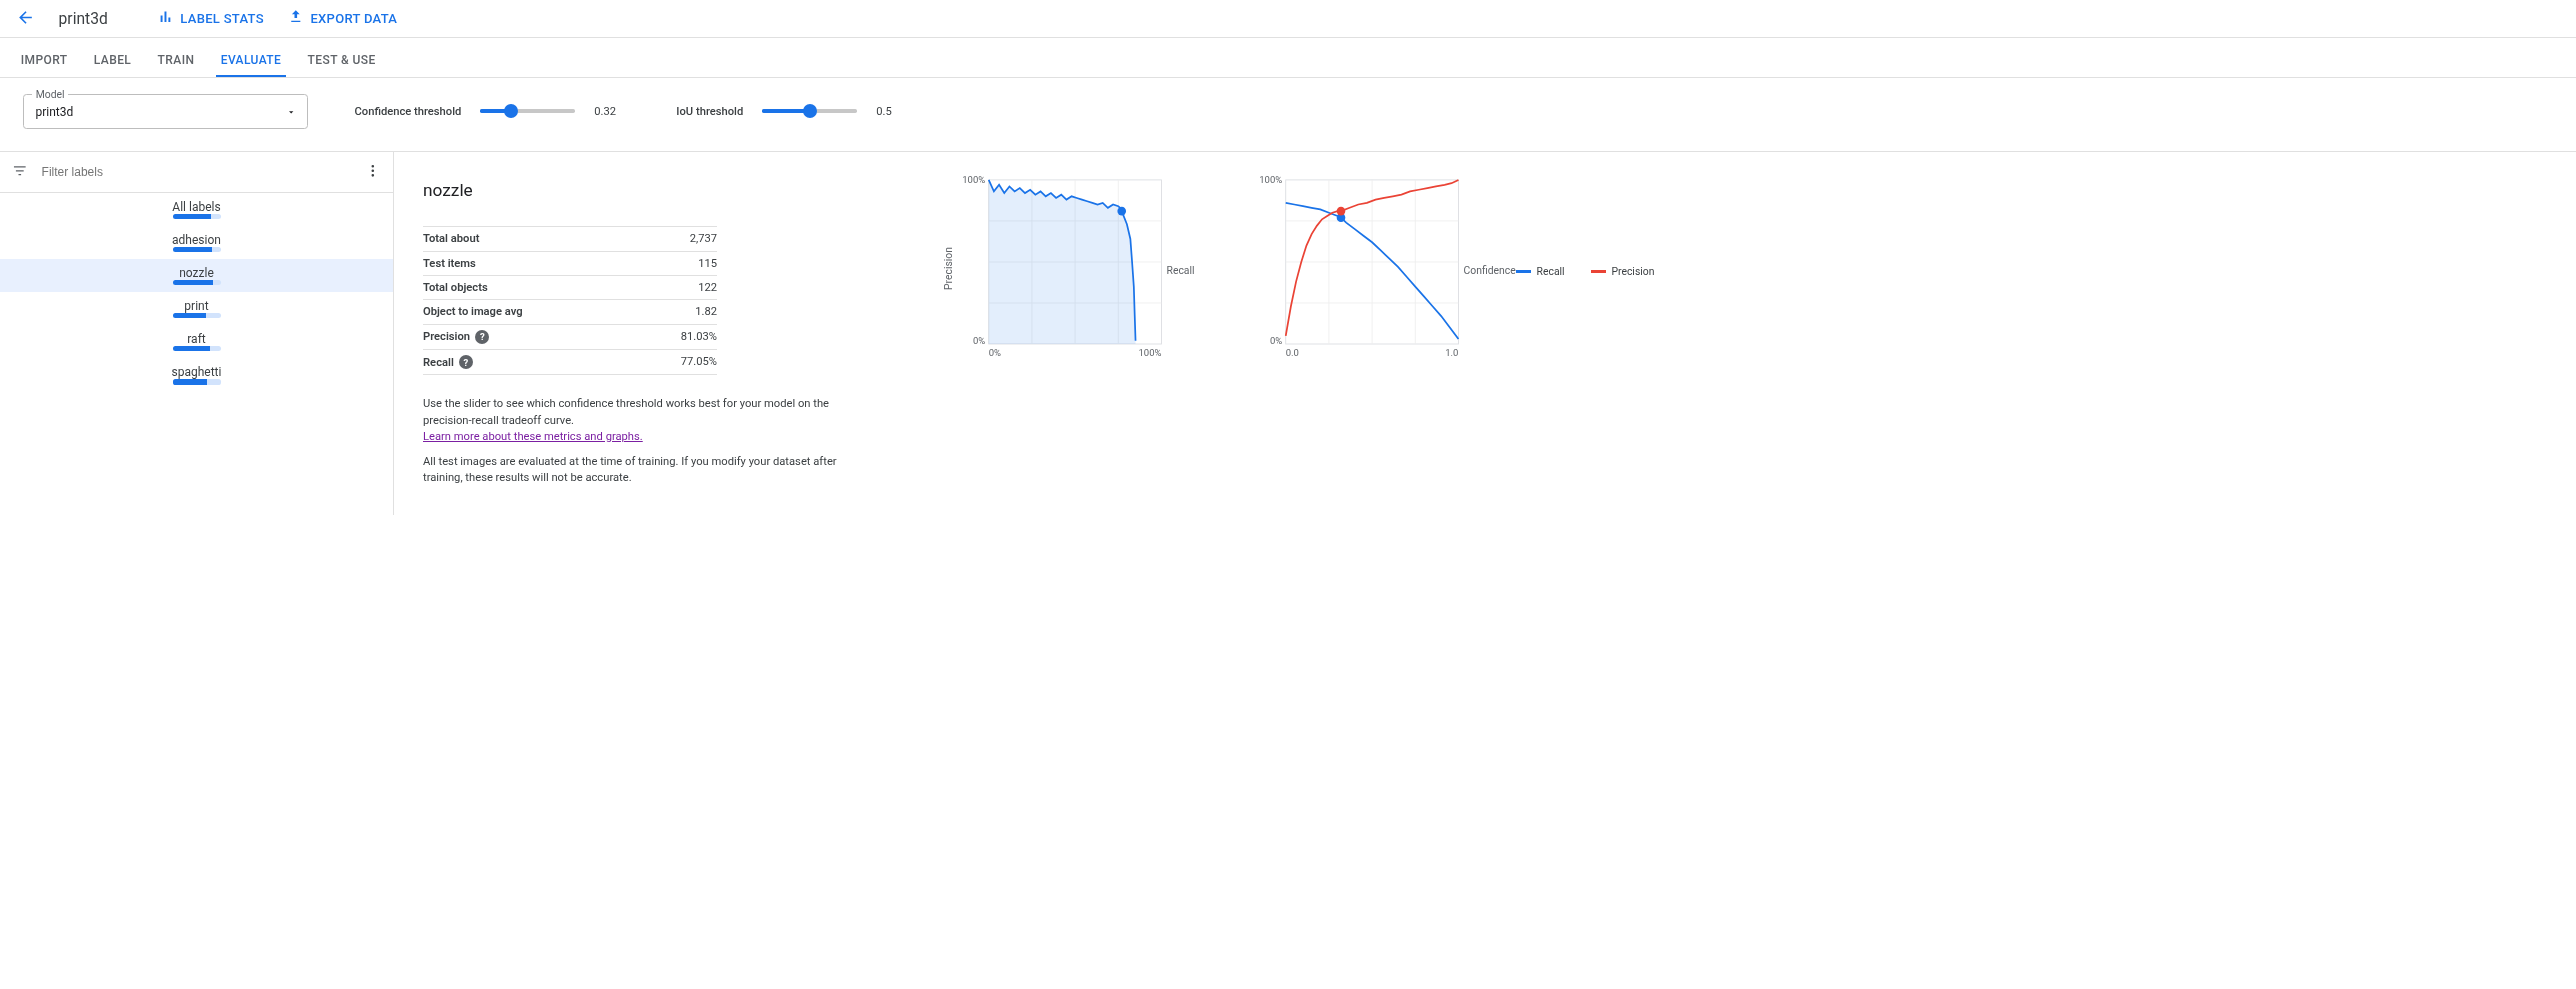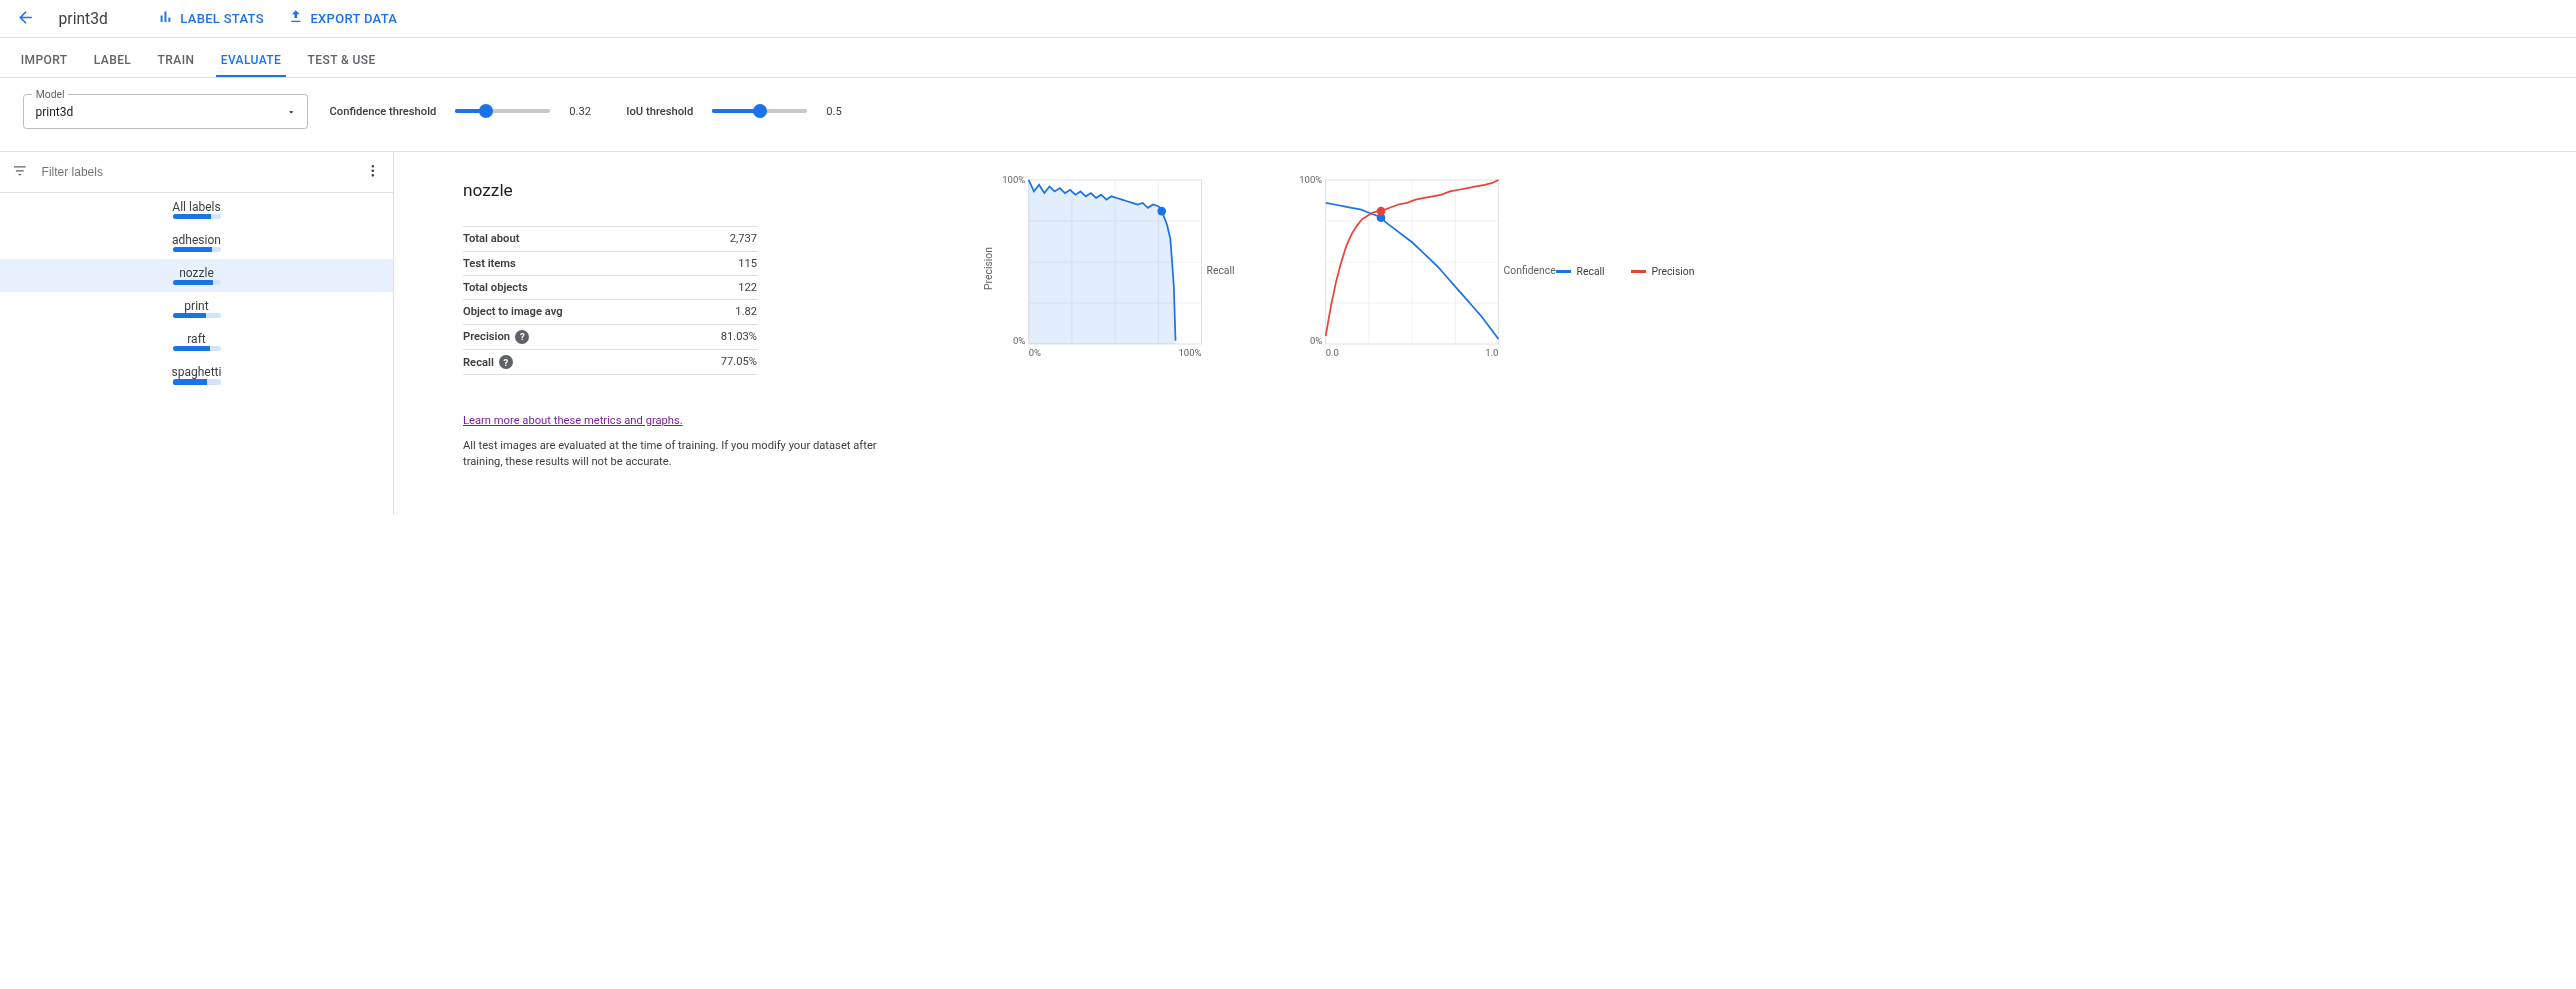--- a/index.html
+++ b/index.html
@@ -59,21 +59,21 @@
   .tab.active {
     color: #1a73e8;
     border-bottom: 2.6px solid #1a73e8;
     padding-bottom: 7.8px;
   }
 
   
   .controls {
     display: flex;
     align-items: center;
-    gap: 22px;
+    gap: 47px;
     padding: 15.6px 22.5px 22.5px 22.5px;
     border-bottom: 0.9px solid #e0e0e0;
   }
   .model-select {
     position: relative;
     width: 285px;
     border: 0.9px solid #bdbdbd;
     border-radius: 3.5px;
     padding: 10.4px 12px 8.7px 12px;
   }
@@ -112,21 +112,20 @@
     background:#1a73e8;
     border-radius:50%;
     transform:translate(-50%,-50%);
   }
   .slider-value { width:35px; font-size:11.2px; color:#3c4043; }
 
   
   .main {
     display:flex;
     min-height: 363px;
-    gap: 40px;
   }
   .sidebar {
     width: 394px;
     border-right:0.9px solid #e0e0e0;
   }
   .filter-row {
     display:flex; align-items:center;
     padding: 10.4px 12px;
     gap: 12px;
     border-bottom:0.9px solid #e0e0e0;
@@ -356,21 +355,21 @@
             <span class="k">Precision<span class="help-icon">?</span></span>
             <span class="v">81.03%</span>
           </div>
           <div class="stat-row">
             <span class="k">Recall<span class="help-icon">?</span></span>
             <span class="v">77.05%</span>
           </div>
         </div>
 
       <div class="blurb">
-        <br>
+        <span>Use the slider to see which confidence threshold works best for your model on the precision-recall tradeoff curve.</span><br>
         <a href="#">Learn more about these metrics and graphs.</a>
         <div style="height:8.7px"></div>
         <span>All test images are evaluated at the time of training. If you modify your dataset after training, these results will not be accurate.</span>
       </div>
     </div>
 
     <div class="charts">
 
       <div class="chart-block">
         <div class="chart-wrap">

